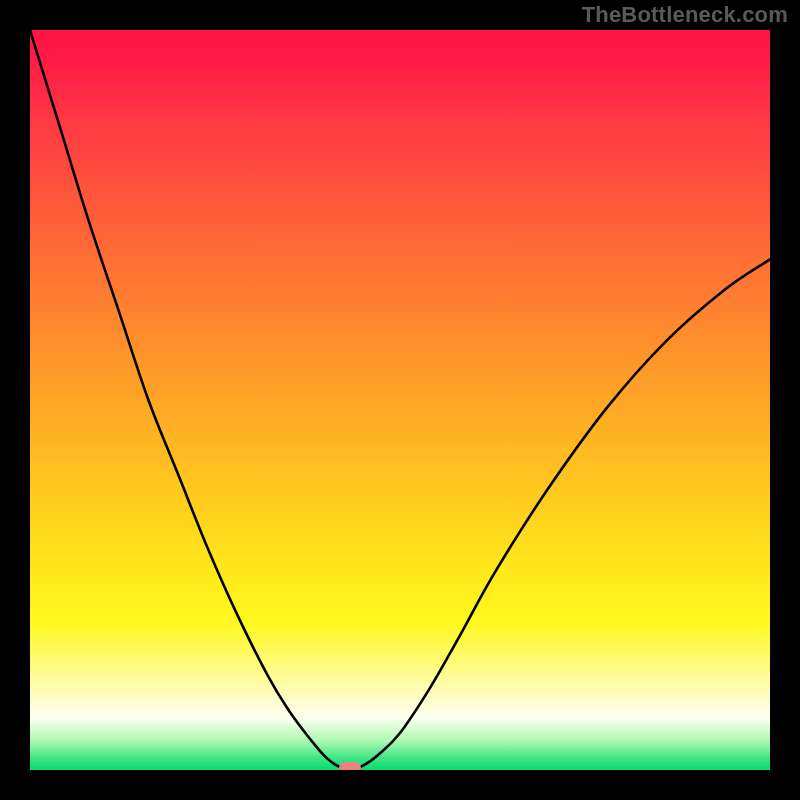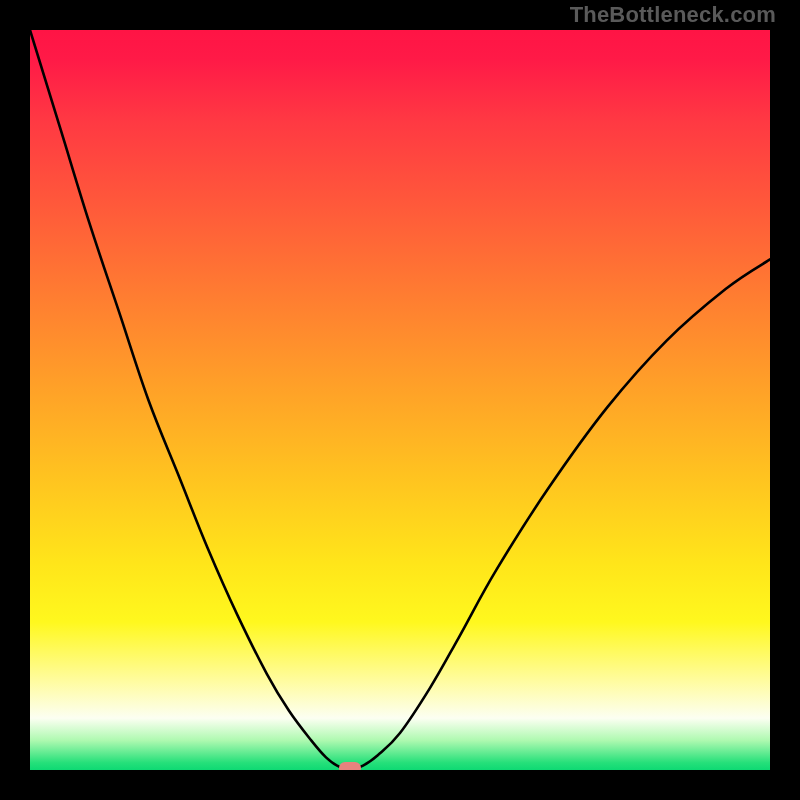--- a/index.html
+++ b/index.html
@@ -13,21 +13,21 @@
   }
   .frame {
     position: relative;
     width: 800px;
     height: 800px;
     background: #000;
   }
   .watermark {
     position: absolute;
     top: 2px;
-    right: 24px;
+    right: 12px;
     color: #5a5a5a;
     font-size: 22px;
     font-weight: 600;
     letter-spacing: 0.2px;
     z-index: 5;
   }
   .plot-area {
     position: absolute;
     left: 30px;
     top: 30px;

